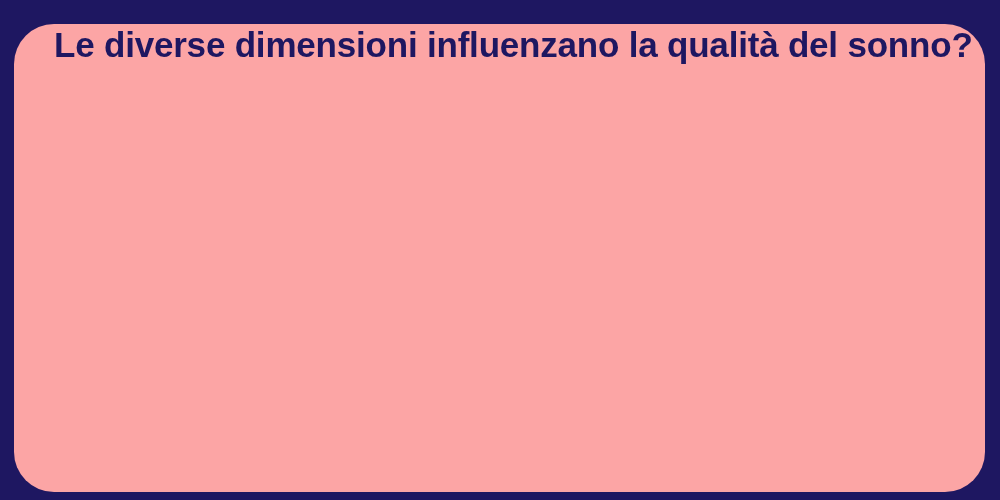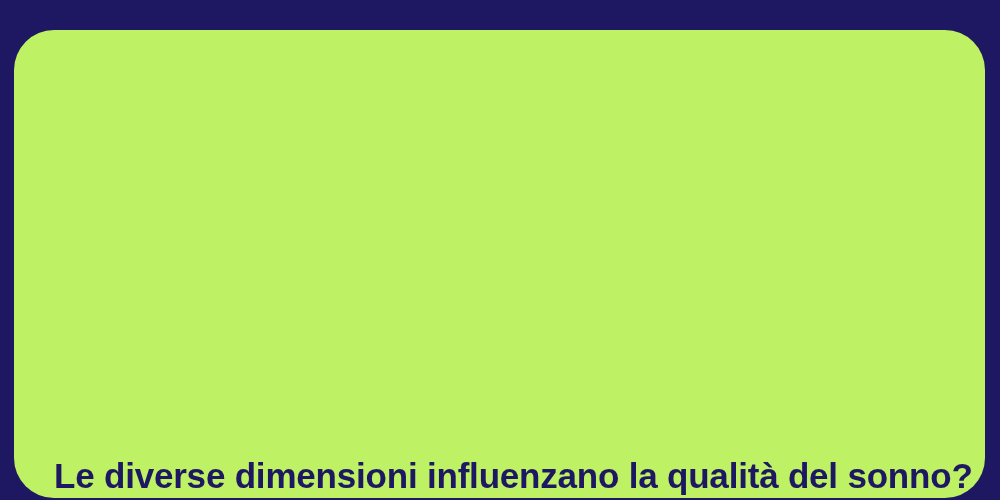--- a/index.html
+++ b/index.html
@@ -18,28 +18,28 @@
     position: relative;
     width: 1000px;
     height: 500px;
     background: #1e1761;
     box-sizing: border-box;
   }
 
   #card-panel {
     position: absolute;
     left: 14px;
-    top: 30px;
+    top: 24px;
     width: 971px;
     height: 468px;
-    background: #bef264;
+    background: #fca5a5;
     border-radius: 40px;
     box-sizing: border-box;
     display: flex;
-    align-items: flex-end;
+    align-items: flex-start;
     justify-content: center;
   }
 
   #headline {
     display: block;
     width: 100%;
     margin: 0;
     padding: 0 40px;
     box-sizing: border-box;
     text-align: center;

